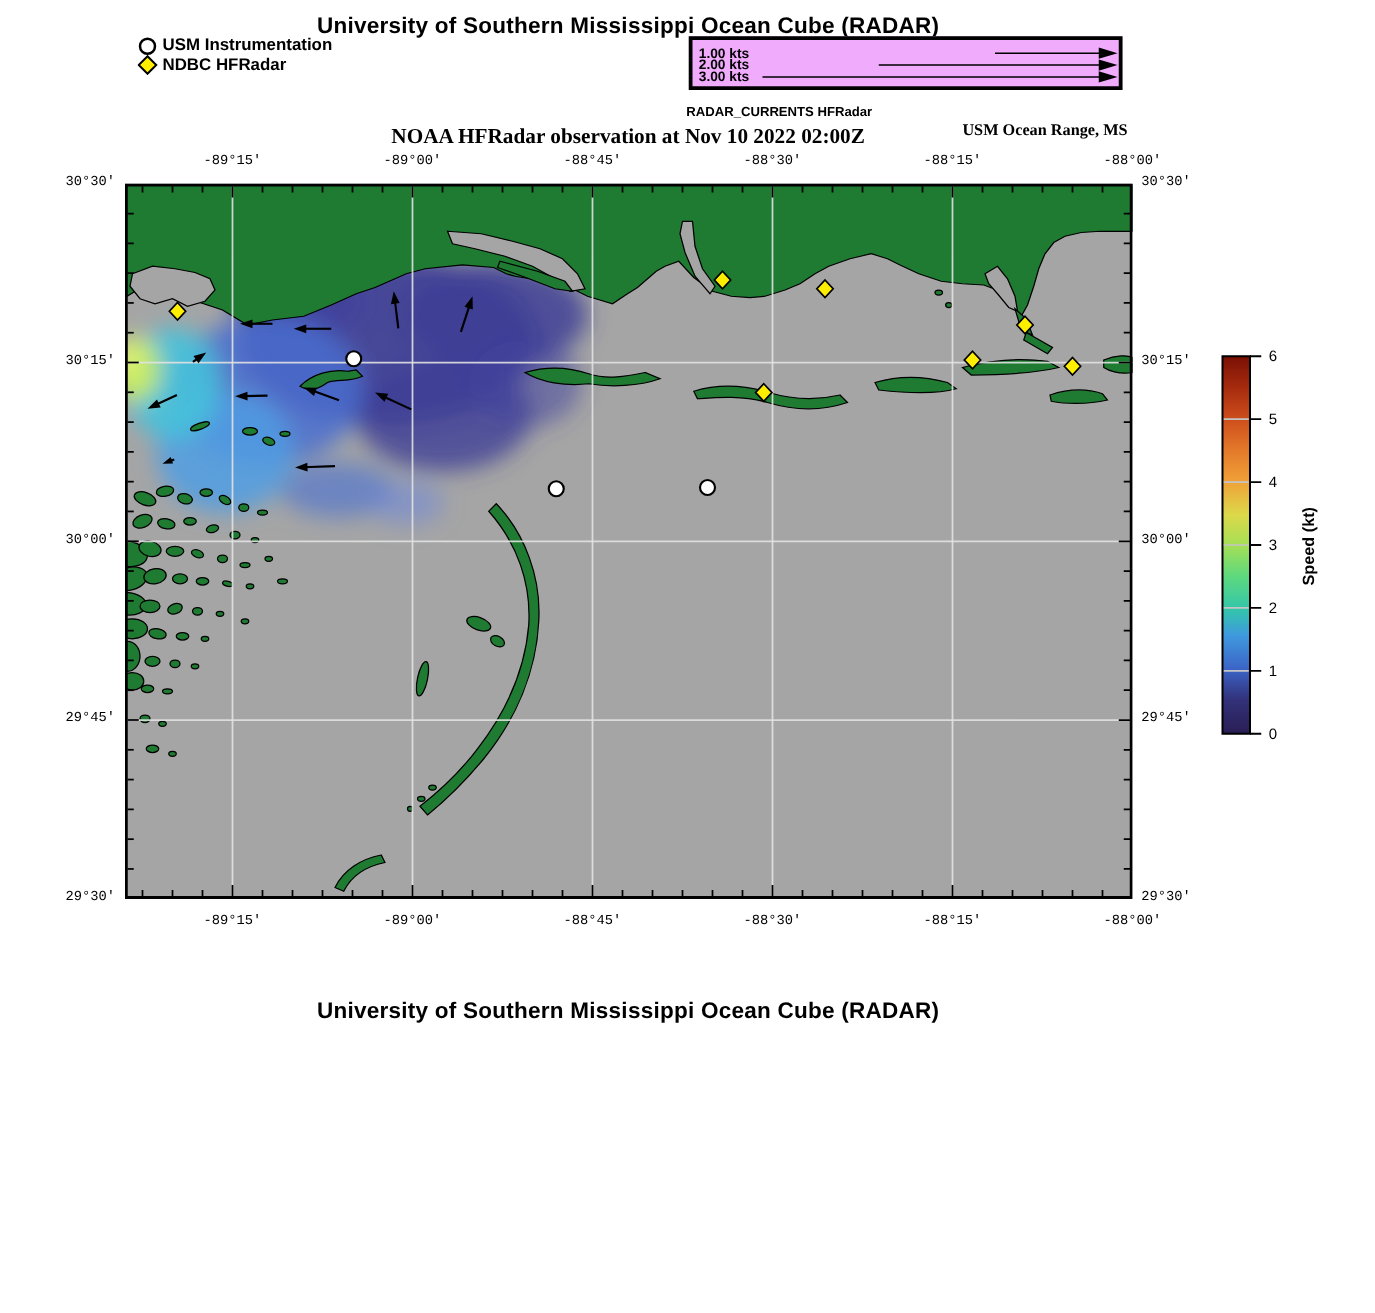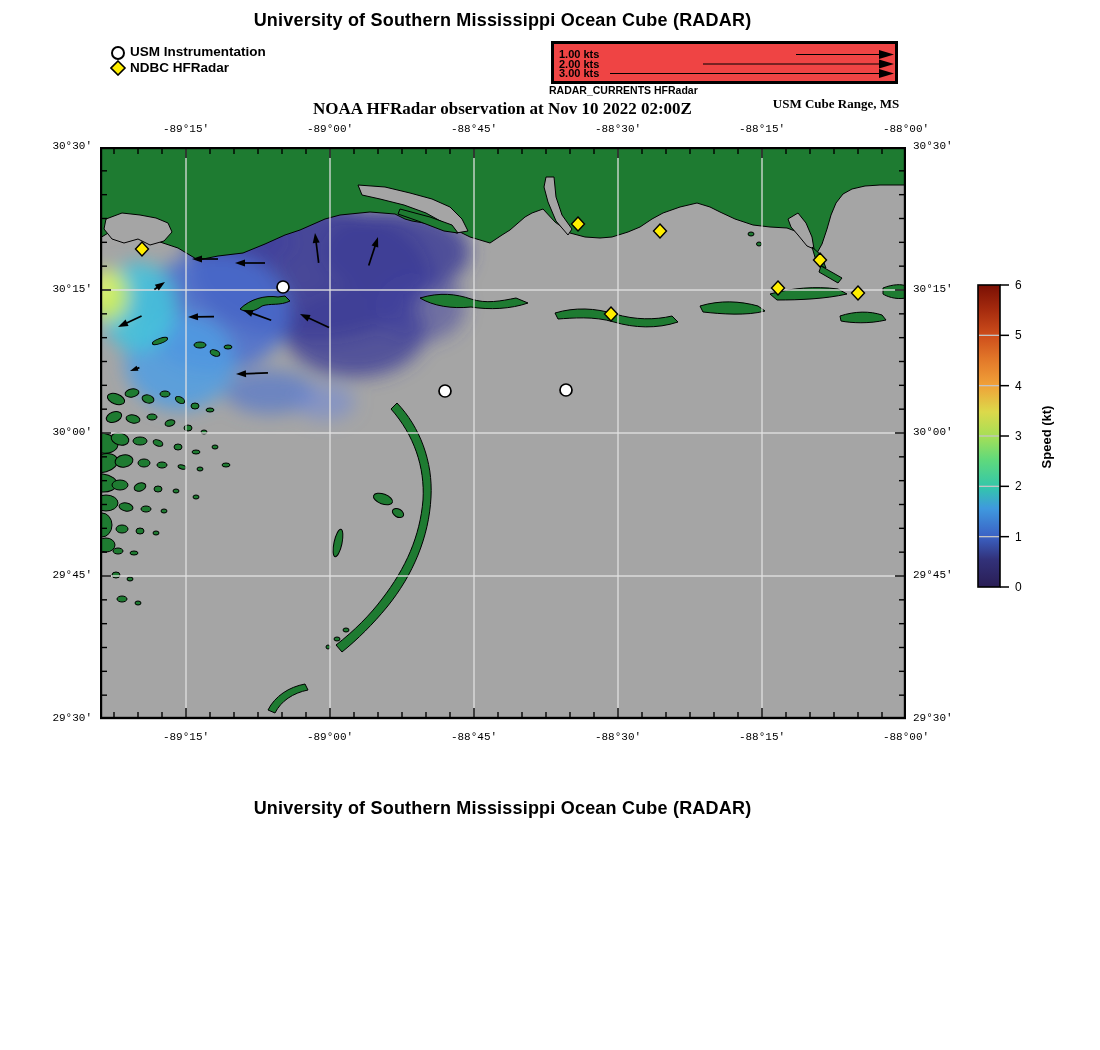--- a/index.html
+++ b/index.html
@@ -6,26 +6,26 @@
   .canvas{position:relative;width:1100px;height:1050px;background:#ffffff;
           font-family:"Liberation Sans",sans-serif;color:#000;overflow:hidden;}
   .fig-title{position:absolute;left:0;width:1005px;text-align:center;
              font-weight:bold;font-size:18px;letter-spacing:0.2px;}
   .fig-title.top{top:10px;}
   .fig-title.bottom{top:798px;}
   .subtitle{position:absolute;left:0;top:99px;width:1005px;text-align:center;
             font-family:"Liberation Serif",serif;font-weight:bold;font-size:17px;}
   .range-label{position:absolute;left:736px;top:96px;width:200px;text-align:center;
                font-family:"Liberation Serif",serif;font-weight:bold;font-size:13px;}
-  .legend{position:absolute;left:110px;top:44px;}
+  .legend{position:absolute;left:110px;top:28px;}
   .legend-row{display:flex;align-items:center;height:16px;}
   .legend-row svg{margin-right:3px;flex:0 0 auto;}
   .legend-row span{font-weight:bold;font-size:13.5px;line-height:16px;}
-  .vecbox{position:absolute;left:551px;top:41px;width:341px;height:37px;
-          border:3px solid #000;background:#ef4444;}
+  .vecbox{position:absolute;left:551px;top:29px;width:341px;height:37px;
+          border:3px solid #000;background:#f0abfc;}
   .veccaption{position:absolute;left:549px;top:84px;font-size:10.5px;font-weight:bold;}
   .axis-label{position:absolute;font-size:11px;color:#000;white-space:nowrap;font-family:Liberation Mono, monospace;}
   .axis-label.top,.axis-label.bottom{width:70px;text-align:center;}
   .axis-label.left{width:58px;text-align:right;}
   .axis-label.right{width:58px;text-align:left;}
   #map-svg{position:absolute;left:100px;top:147px;}
   #colorbar-svg{position:absolute;left:975px;top:280px;}
   .cbar-title{position:absolute;left:988px;top:429px;width:118px;height:16px;
               text-align:center;font-weight:bold;font-size:13px;
               transform:rotate(-90deg);transform-origin:center;}
@@ -63,21 +63,21 @@
         <line x1="149" y1="20" x2="326" y2="20" stroke="#000" stroke-width="1.2"></line>
         <polygon points="340,20 325,15.5 325,24.5" fill="#000"></polygon>
         <text x="5" y="33" font-size="11" font-weight="bold" font-family="Liberation Sans, sans-serif" fill="#000">3.00 kts</text>
         <line x1="56" y1="29.5" x2="326" y2="29.5" stroke="#000" stroke-width="1.2"></line>
         <polygon points="340,29.5 325,25 325,34" fill="#000"></polygon>
       </svg>
   </div>
   <div class="veccaption">RADAR_CURRENTS HFRadar</div>
 
   <div class="subtitle">NOAA HFRadar observation at Nov 10 2022 02:00Z</div>
-  <div class="range-label">USM Cube Range, MS</div>
+  <div class="range-label">USM Ocean Range, MS</div>
 
   <svg id="map-svg" width="806" height="573" viewBox="0 0 806 573">
     <defs>
       <filter id="blobblur" x="-30%" y="-30%" width="160%" height="160%">
         <feGaussianBlur stdDeviation="9"></feGaussianBlur>
       </filter>
     </defs>
 
     <rect x="0" y="0" width="806" height="572" fill="#a5a5a5"></rect>
 

